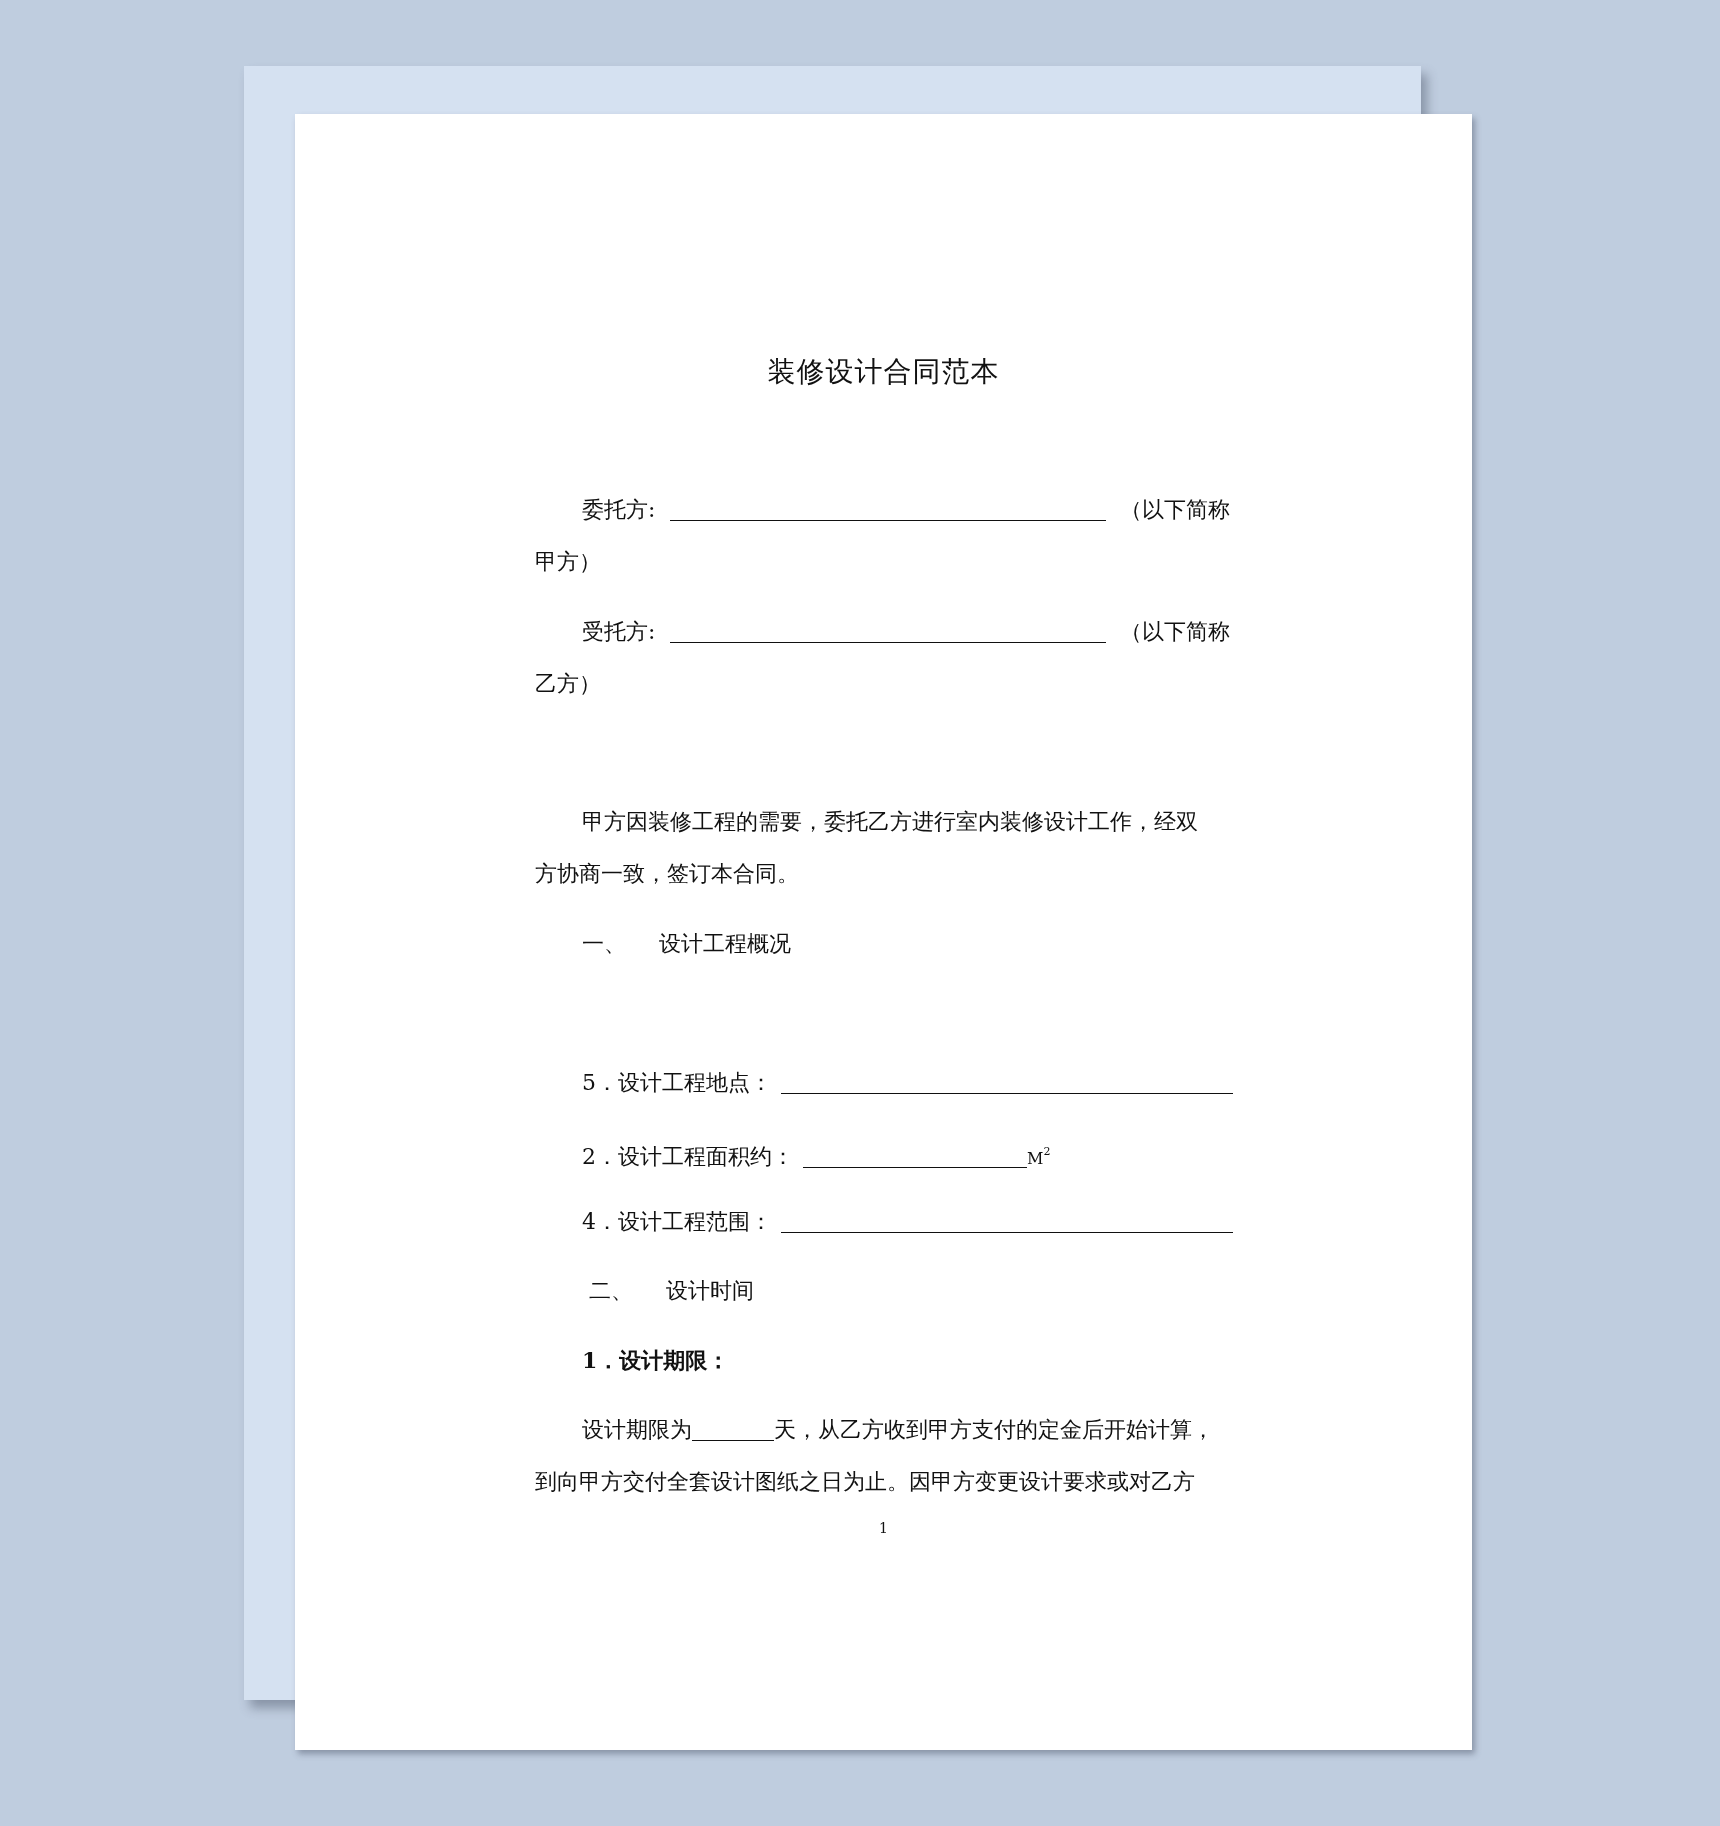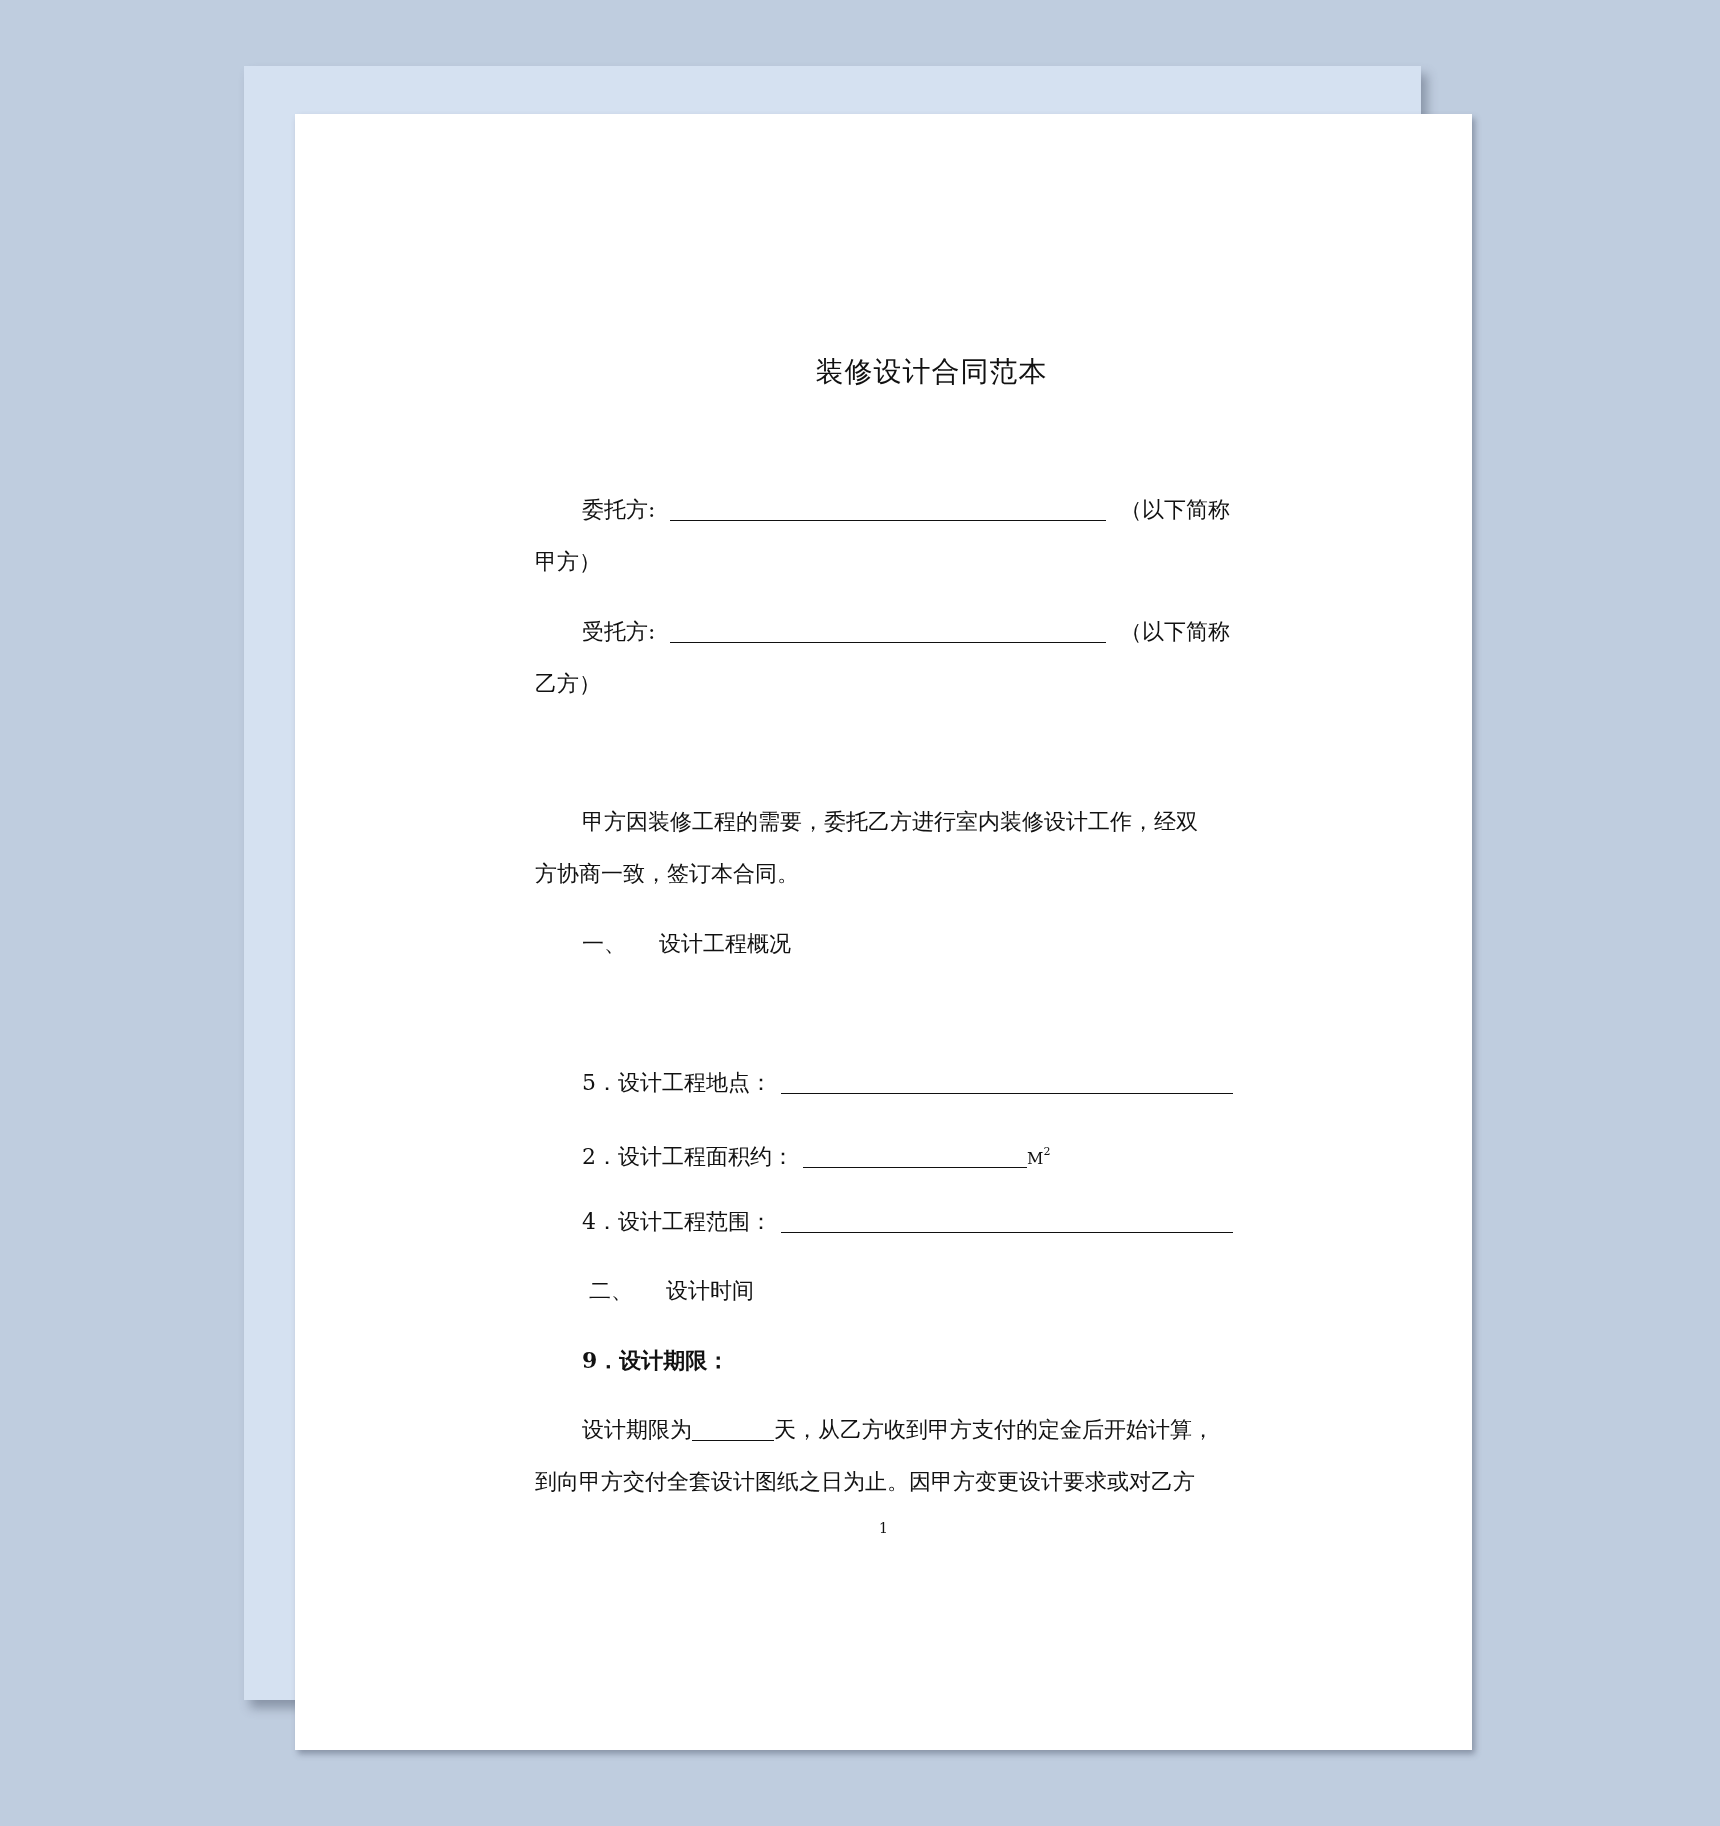--- a/index.html
+++ b/index.html
@@ -13,21 +13,21 @@
     position:absolute; left:244px; top:66px; width:1177px; height:1634px;
     background:#d5e1f1;
     box-shadow: 6px 8px 10px rgba(70,80,100,0.45);
   }
   .front-page {
     position:absolute; left:295px; top:114px; width:1177px; height:1636px;
     background:#ffffff;
     box-shadow: 3px 4px 6px rgba(70,80,100,0.45);
   }
   .line { position:absolute; white-space:nowrap; font-size:22px; line-height:28px; }
-  .title { position:absolute; left:0; width:100%; top:240px; text-align:center; font-size:28px; line-height:36px; letter-spacing:1px;padding-left:48px; }
+  .title { position:absolute; left:0; width:100%; top:240px; text-align:center; font-size:28px; line-height:36px; letter-spacing:1px; }
   .ul { display:inline-block; border-bottom:1.6px solid #111; height:22px; vertical-align:-4px; }
   .bold { font-weight:bold; }
   .sup { font-size:11px; vertical-align:9px; }
   .pageno { position:absolute; left:0; width:100%; text-align:center; font-size:14px; }
 </style>
 </head>
 <body>
 
 <div class="back-page"></div>
 
@@ -71,21 +71,21 @@
   <div class="line" style="left:287px; top:1094px;">
     <span>4．设计工程范围：</span>
     <span class="ul" style="width:452px; margin-left:2px;"></span>
   </div>
 
   <div class="line" style="left:287px; top:1163px;margin-left:7px;">
     <span>二、</span>
     <span style="margin-left:26px;">设计时间</span>
   </div>
 
-  <div class="line bold" style="left:287px; top:1232px;">9．设计期限：</div>
+  <div class="line bold" style="left:287px; top:1232px;">1．设计期限：</div>
 
   <div class="line" style="left:287px; top:1302px;">
     <span>设计期限为</span><span class="ul" style="width:82px;"></span><span>天，从乙方收到甲方支付的定金后开始计算，</span>
   </div>
   <div class="line" style="left:240px; top:1354px;">到向甲方交付全套设计图纸之日为止。因甲方变更设计要求或对乙方</div>
 
   <div class="pageno" style="top:1406px;">1</div>
 </div>
 
 </body></html>

